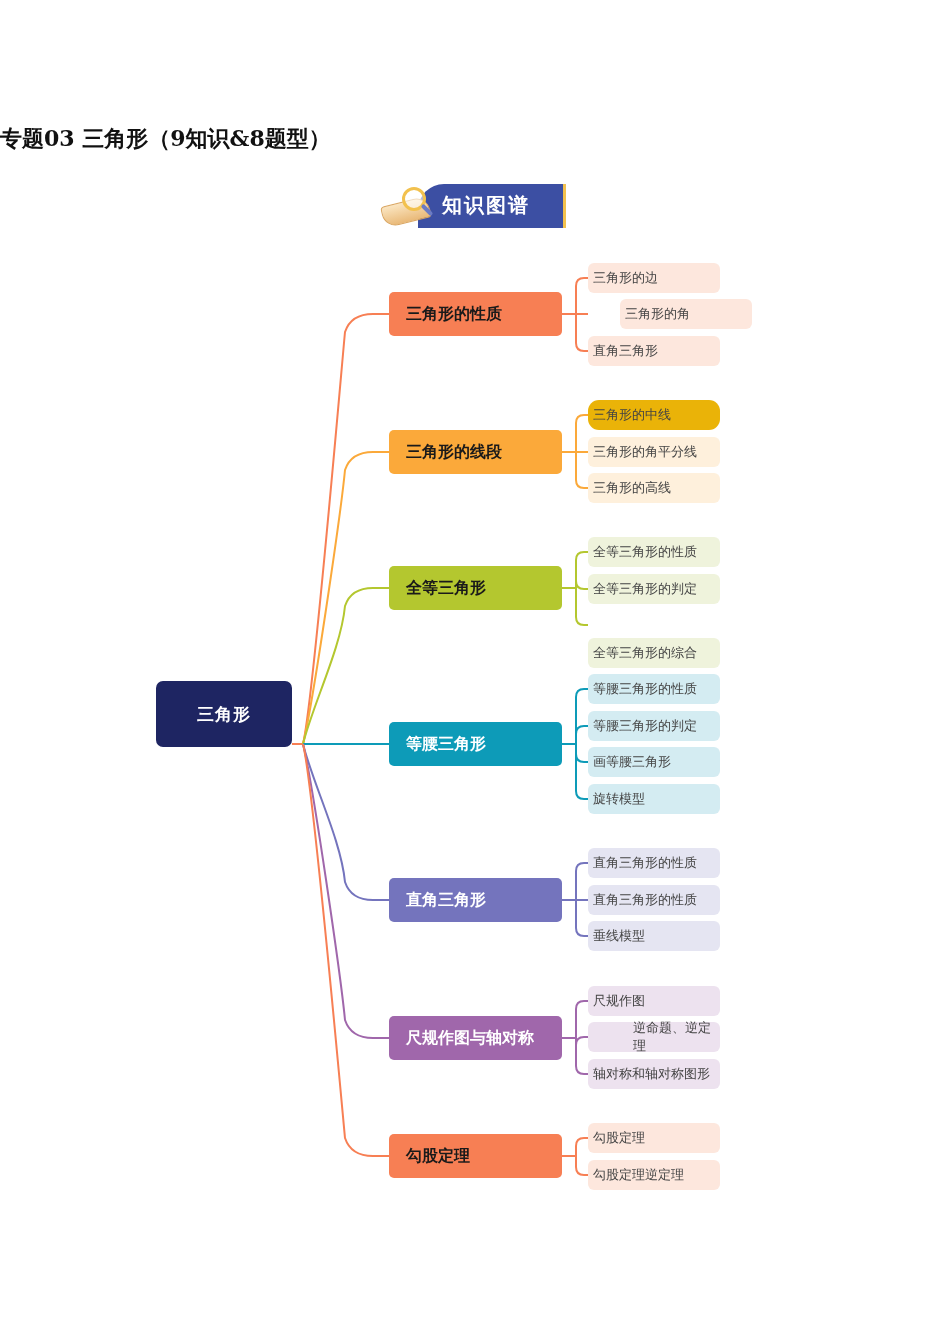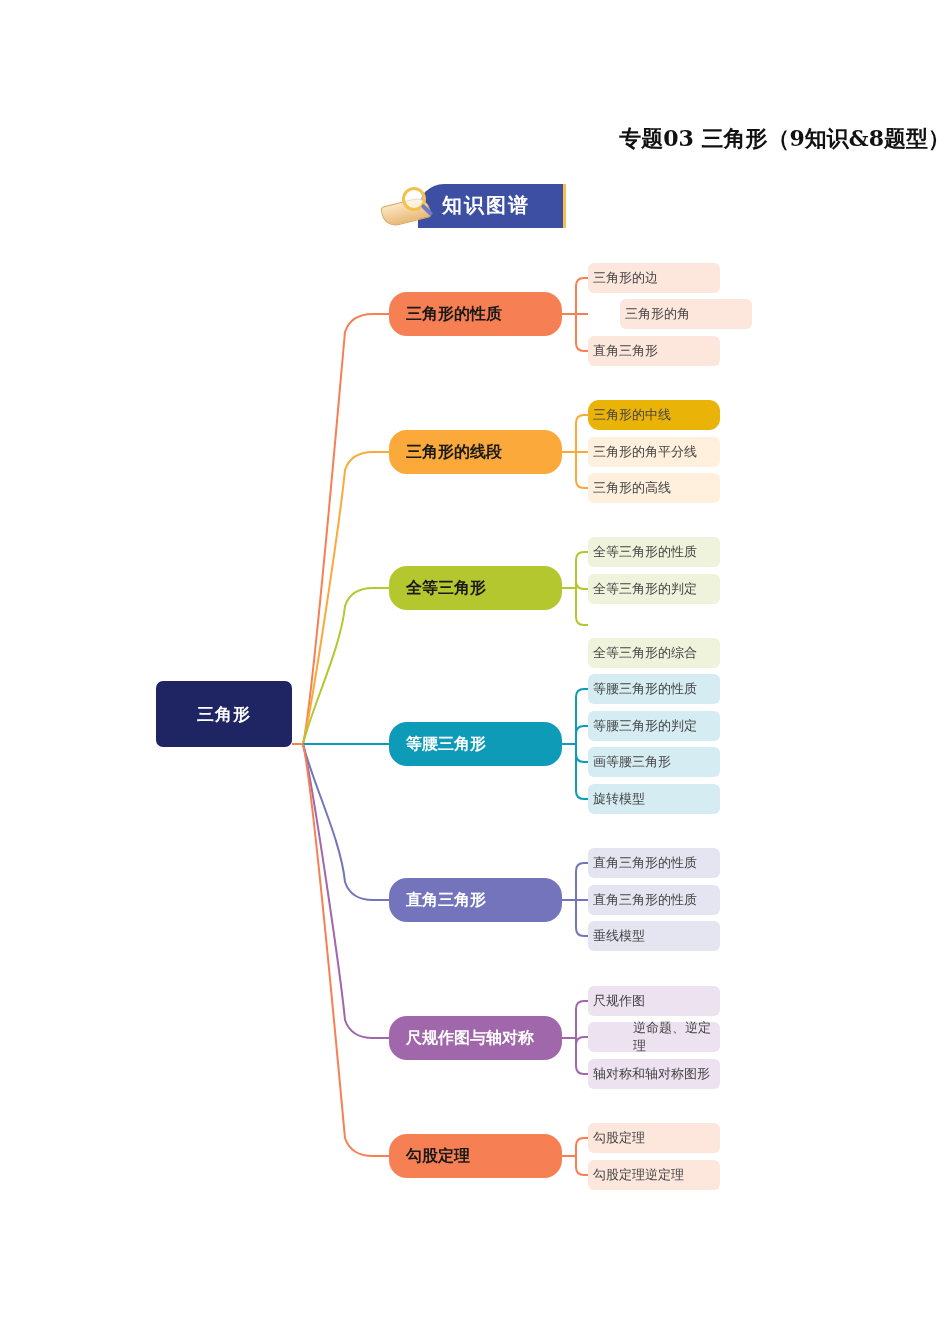--- a/index.html
+++ b/index.html
@@ -1,19 +1,19 @@
 <!DOCTYPE html>
 <html><head>
 <meta charset="utf-8">
 <style>
   * { box-sizing: border-box; margin: 0; padding: 0; }
   html, body { width: 950px; height: 1344px; background: #ffffff; overflow: hidden; }
   body { position: relative; font-family: "DejaVu Sans", "Liberation Sans", sans-serif; }
   .title {
-    position: absolute; left: 0; top: 124px; width: 950px; text-align: right;
+    position: absolute; left: 0; top: 124px; width: 950px; text-align: left;
     font-family: "DejaVu Serif", "Liberation Serif", serif; font-weight: bold;
     font-size: 22px; color: #111; letter-spacing: 0px;
   }
   .banner { position: absolute; left: 380px; top: 183px; width: 190px; height: 50px; }
   .banner-shape {
     position: absolute; left: 38px; top: 1px; width: 148px; height: 44px;
     background: #3c4fa3; border-radius: 26px 0 0 0;
     border-right: 3px solid #f2c14e;
   }
   .banner-text {
@@ -35,21 +35,21 @@
     background: #6b7bc4; transform: rotate(45deg); border-radius: 2px;
   }
   svg.links { position: absolute; left: 0; top: 0; width: 950px; height: 1344px; }
   .root {
     position: absolute; left: 156px; top: 681px; width: 136px; height: 66px;
     background: #1e2562; border-radius: 7px; color: #fff;
     font-size: 17px; font-weight: bold; display: flex; align-items: center; justify-content: center;
     letter-spacing: 1px;
   }
   .branch {
-    position: absolute; left: 389px; width: 173px; height: 44px; border-radius: 18px;
+    position: absolute; left: 389px; width: 173px; height: 44px; border-radius: 5px;
     display: flex; align-items: center; padding-left: 17px;
     font-size: 16px; font-weight: bold;
   }
   .leaf {
     position: absolute; left: 588px; width: 132px; height: 30px; border-radius: 6px;
     display: flex; align-items: center; padding-left: 5px;
     font-size: 13px; color: #444;
   }
 </style>
 </head>

